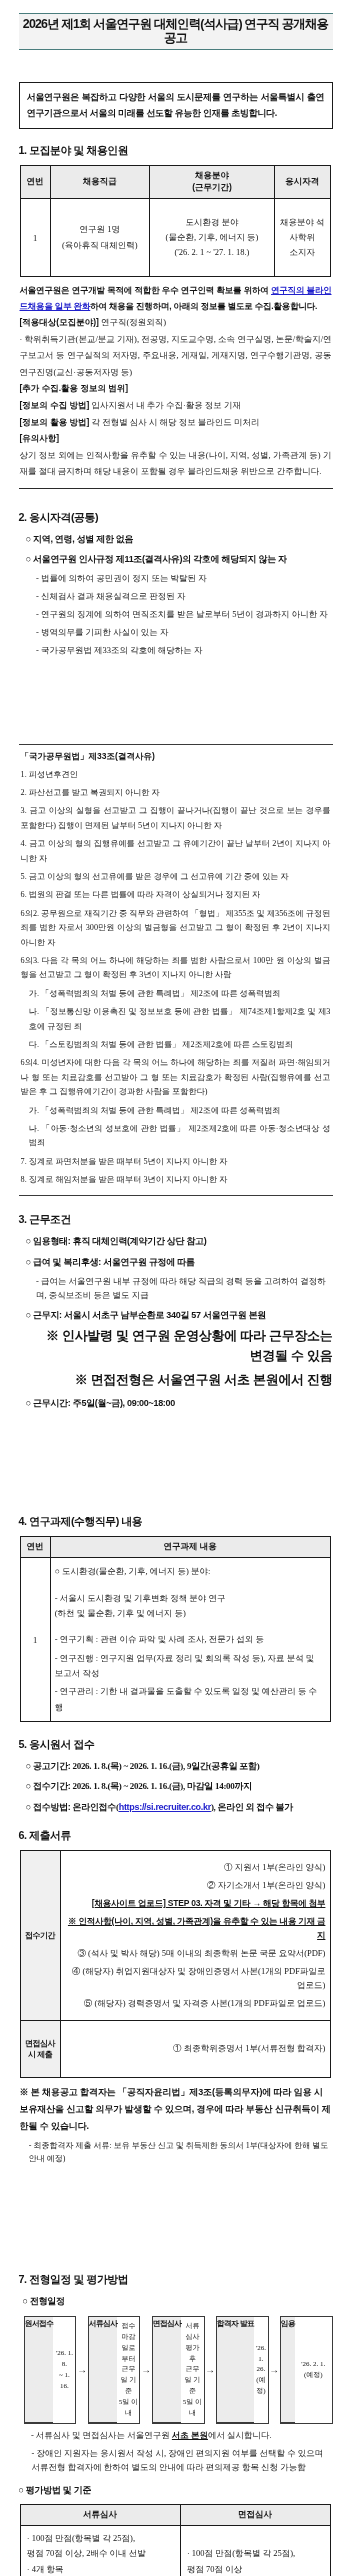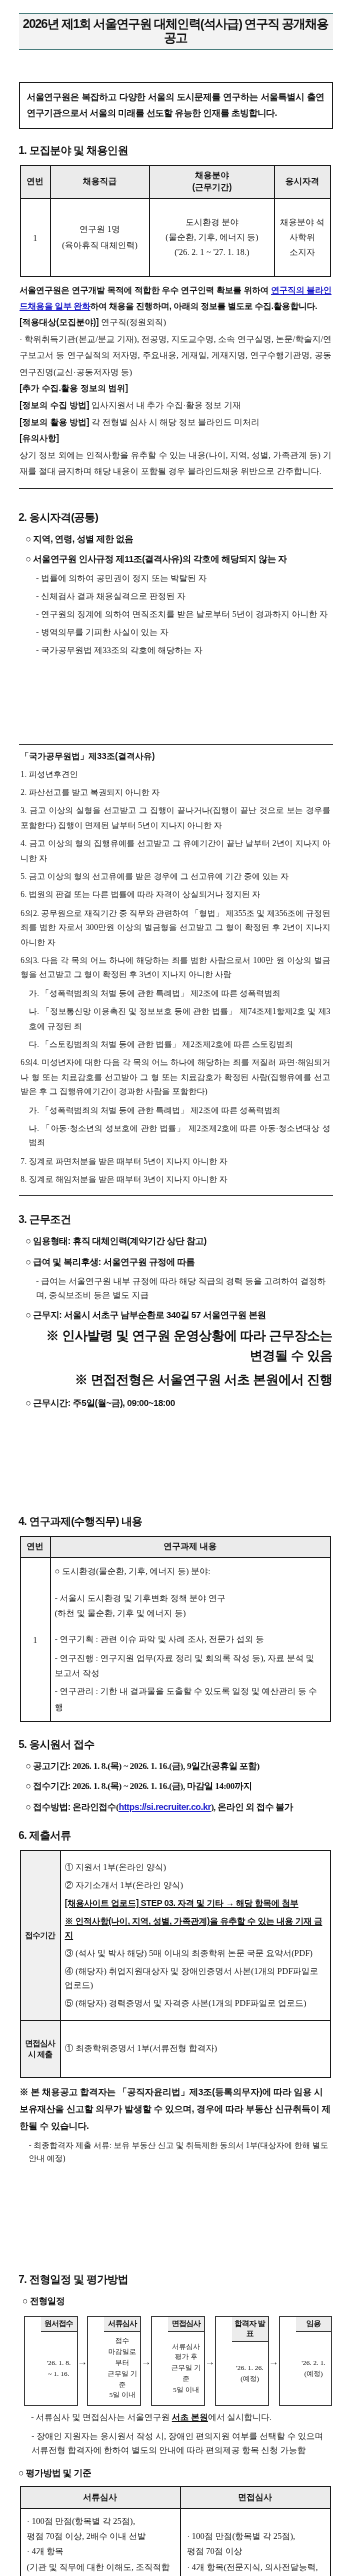--- a/index.html
+++ b/index.html
@@ -47,32 +47,32 @@
   a.link2{color:#2222cc;text-decoration:underline;cursor:pointer;}
 
   
   .lawbox{border-top:1.5px solid #3a3a3a;border-bottom:1.5px solid #3a3a3a;padding:6.2px 2.1px 7.2px 2.1px;}
   .lawbox .t{font-family:"Liberation Sans",sans-serif;font-weight:bold;font-size:8.5px;margin-bottom:4.1px;}
   .lawbox .i{font-size:8.2px;line-height:1.75;margin-top:4.1px;text-align:justify;}
   .lawbox .ind{margin-left:8.2px;}
 
   
   .flow{display:flex;align-items:stretch;margin:7.2px 0 3.1px 5.2px;}
-  .fbox{width:56px;border:1px solid #3a3a3a;background:#fff;display:flex;flex-direction:column;padding-left:16px;}
+  .fbox{width:56px;border:1px solid #3a3a3a;background:#fff;display:flex;}
   .fbox .ft{background:#ececec;border-bottom:1px solid #3a3a3a;text-align:center;
             font-family:"Liberation Sans",sans-serif;font-weight:bold;font-size:7.7px;
             padding:2.1px 0;letter-spacing:-0.5px;}
   .fbox .fb{flex:1;display:flex;align-items:center;justify-content:center;text-align:center;
             font-size:7px;line-height:1.55;white-space:pre-line;padding:4.1px 1px;min-height:40px;}
   .farrow{display:flex;align-items:center;justify-content:center;width:12.4px;font-size:9.8px;color:#222;}
 
   
   .tbl .rowhead{background:#f0f0f0;font-family:"Liberation Sans",sans-serif;font-weight:bold;
                 font-size:8px;text-align:center;white-space:pre-line;width:31px;letter-spacing:-0.5px;}
-  .doc-item{font-size:8.5px;line-height:1.6;margin:4.6px 0;}
+  .doc-item{font-size:8.5px;line-height:1.6;margin:4.6px 0;text-align:right;}
   .bu{font-family:"Liberation Sans",sans-serif;font-weight:bold;text-decoration:underline;
       letter-spacing:-0.2px;}
 
   .sp{width:100%;}
 </style>
 </head>
 <body>
 
 <div class="page">
 

